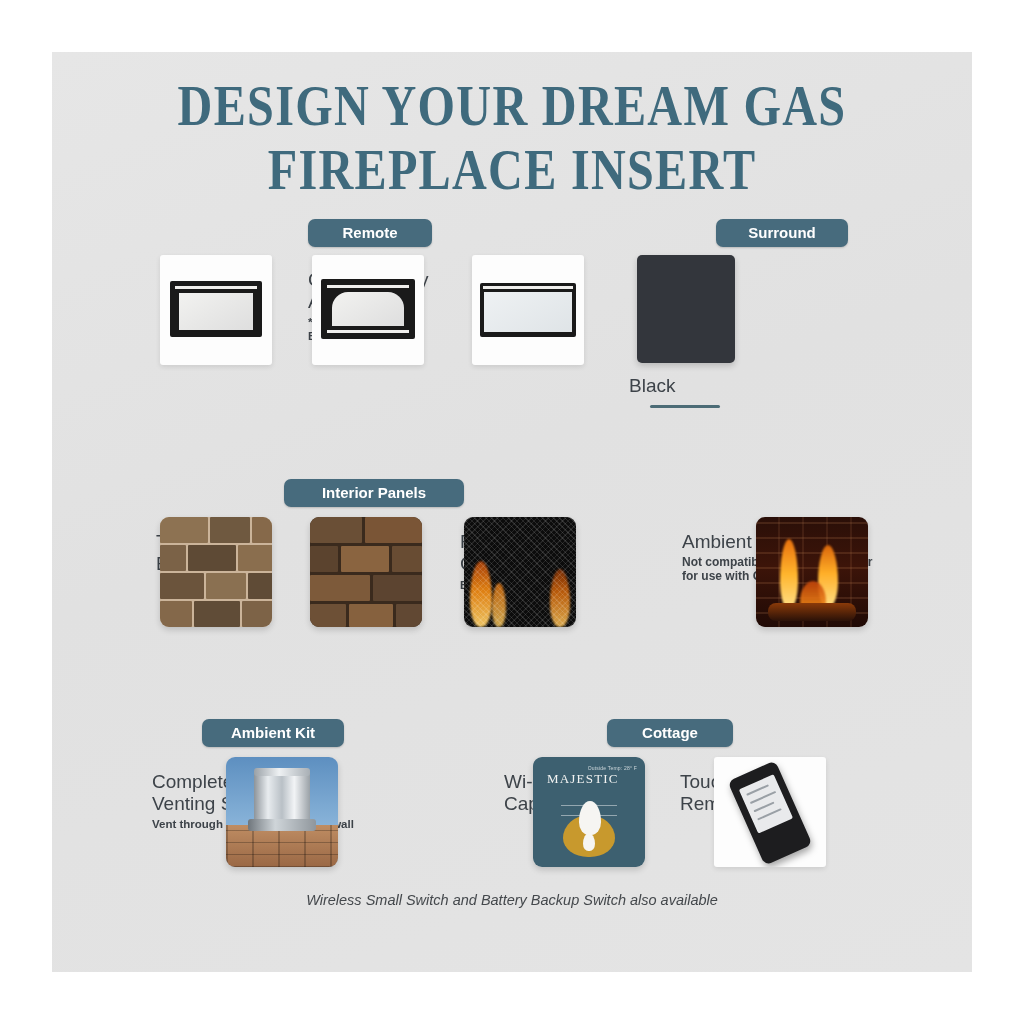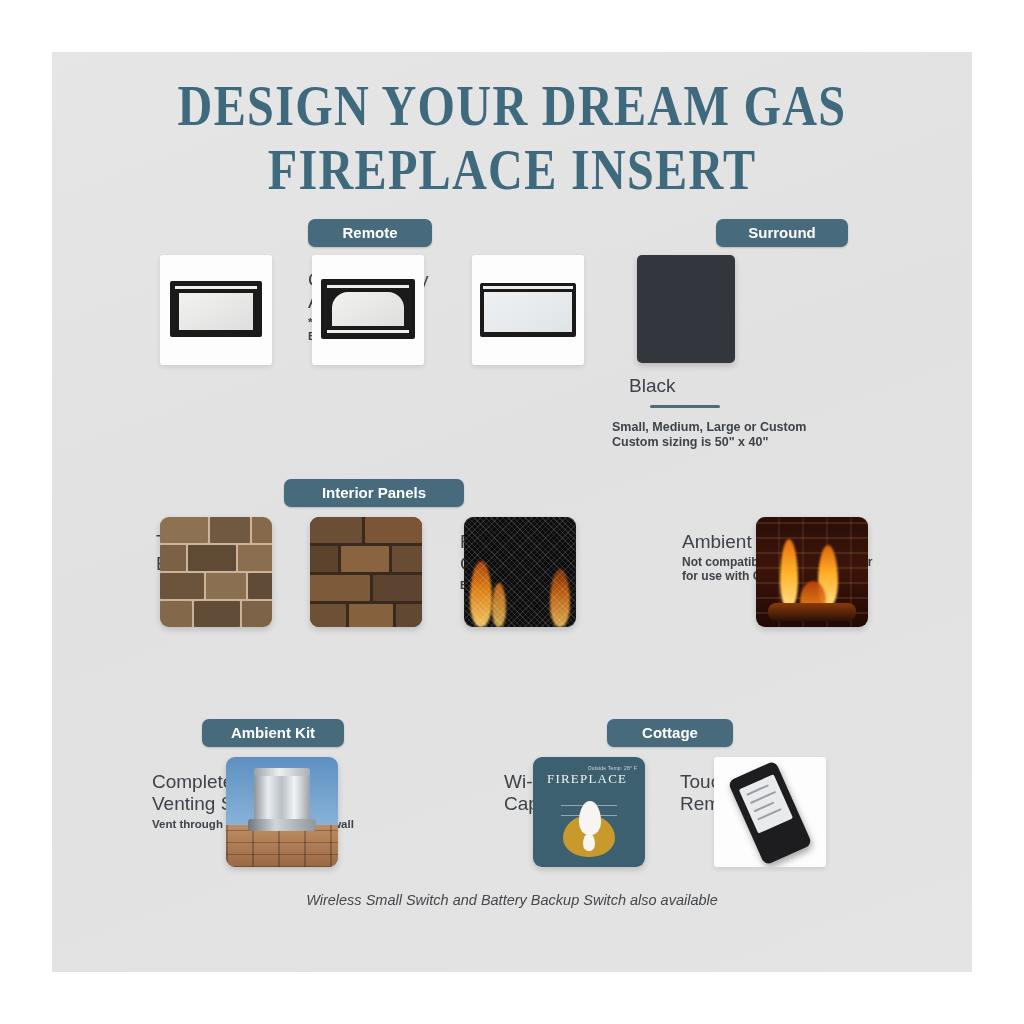--- a/index.html
+++ b/index.html
@@ -176,24 +176,20 @@
 
   <div class="badge" style="left:664px;top:167px;width:100px;">Surround</div>
 
   <div class="cell" style="left:577px;top:203px;width:112px;">
     <div class="swatch" style="left:8px;top:0;width:98px;height:108px;background:#33363c;"></div>
     <div class="cap" style="margin-top:120px;">Black</div>
     <div class="rule"></div>
   </div>
 
 
-  <div class="cell" style="left:560px;top:366px;width:320px;">
-    <div class="sub" style="font-size:12.5px;line-height:15px;">Small, Medium, Large or Custom
-Custom sizing is 50" x 40"</div>
-  </div>
 
   <div class="badge" style="left:232px;top:427px;width:148px;">Interior Panels</div>
 
   <div class="cell" style="left:104px;top:465px;width:120px;">
     <div class="tile rounded" style="left:4px;top:0;width:112px;height:110px;background:#cbb49a;">
       <div class="brick">
         <div class="brick-row" style="top:0;height:26px;">
           <div class="brick-unit" style="left:0;width:48px;background:#8d7252;"></div>
           <div class="brick-unit" style="left:50px;width:40px;background:#6f5940;"></div>
           <div class="brick-unit" style="left:92px;width:24px;background:#86694a;"></div>
@@ -291,21 +287,21 @@
     <div class="cap" style="margin-top:14px;">Complete
 Venting Systems</div>
     <div class="sub">Vent through chimney or out the wall</div>
   </div>
 
   <div class="badge" style="left:555px;top:667px;width:94px;">Cottage</div>
 
   <div class="cell" style="left:452px;top:705px;width:170px;">
     <div class="tile rounded" style="left:29px;top:0;width:112px;height:110px;">
       <div class="wifi"></div>
-      <div class="majestic" style="left:14px;top:14px;">FIREPLACE</div>
+      <div class="majestic" style="left:14px;top:14px;">MAJESTIC</div>
       <div class="outtemp" style="right:8px;top:8px;">Outside Temp: 28° F</div>
       <div class="wline" style="left:28px;top:48px;width:56px;"></div>
       <div class="wline" style="left:28px;top:58px;width:56px;"></div>
       <div class="flogo" style="left:30px;top:58px;width:52px;height:42px;"></div>
       <div class="fwhite" style="left:46px;top:44px;width:22px;height:34px;"></div>
       <div style="position:absolute;left:50px;top:76px;width:12px;height:18px;border-radius:50% 50% 45% 45%/60% 60% 40% 40%;background:#f6f5f2;"></div>
     </div>
     <div class="cap" style="margin-top:14px;">Wi-Fi
 Capability</div>
     <div class="rule"></div>

